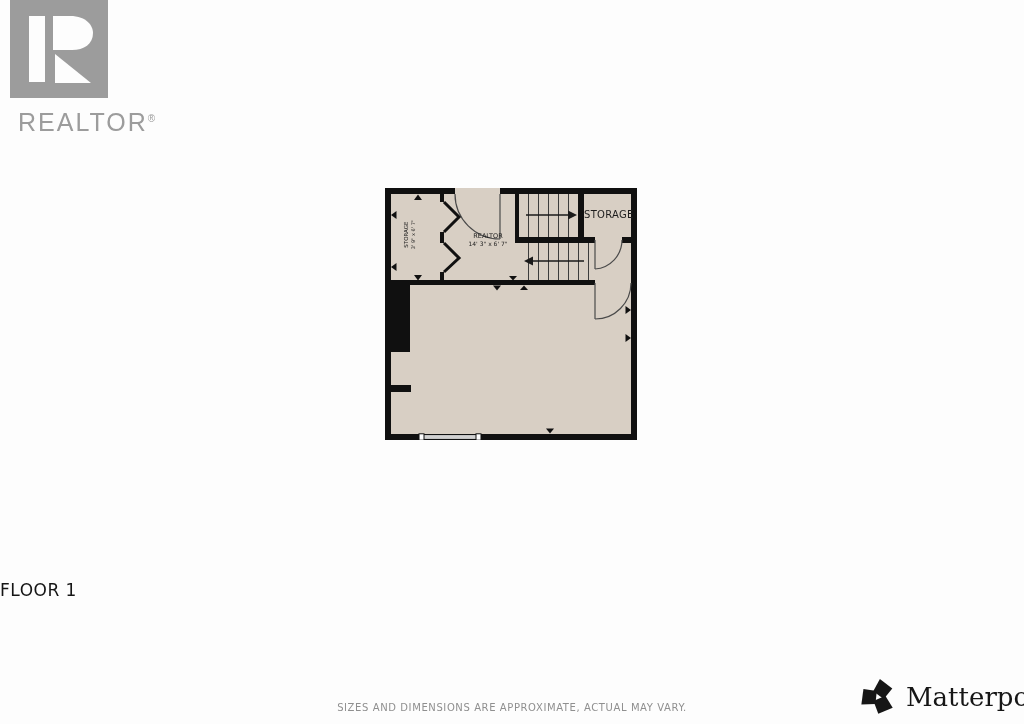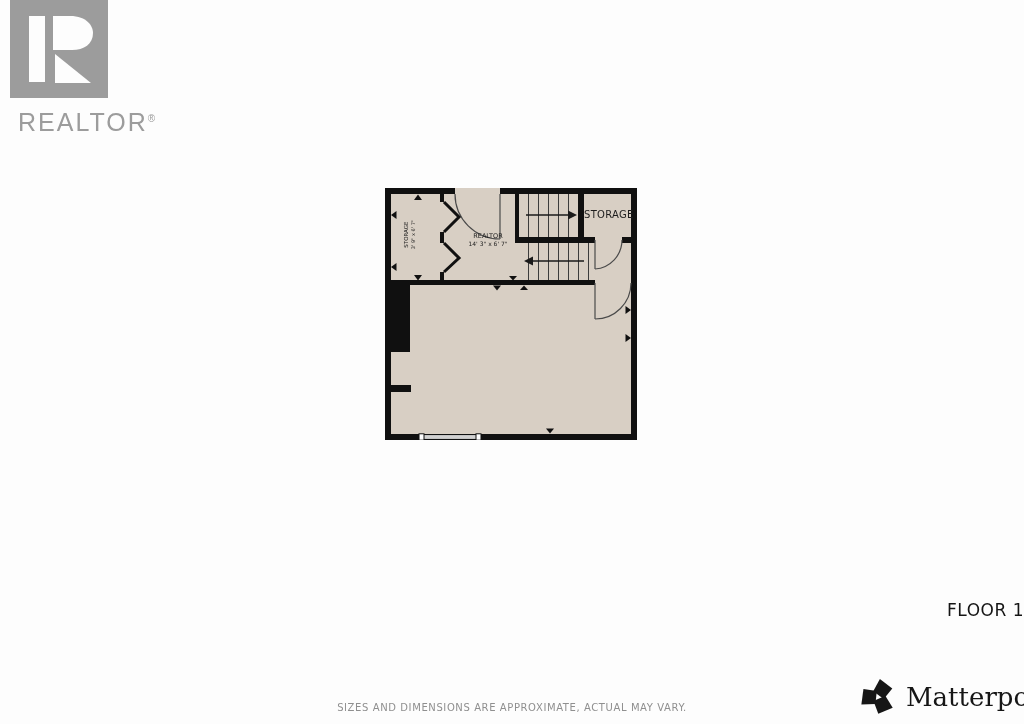--- a/index.html
+++ b/index.html
@@ -23,21 +23,21 @@
   .fam-dims { font-size:13.5px; }
   .hall-name { font-size:6.5px; }
   .hall-dims { font-size:6px; }
   .storR-name { font-size:10px; letter-spacing:.3px; }
   .storL { left:0px; top:18px; width:50px; height:58px; display:flex; align-items:center; justify-content:center; }
   .storL-inner { transform:rotate(-90deg); white-space:nowrap; text-align:center; }
   .storL-name { font-size:5.5px; display:block; }
   .storL-dims { font-size:5px; display:block; }
 
   
-  .floor-label { position:absolute; left:0; top:600px; width:1024px; text-align:right;
+  .floor-label { position:absolute; left:0; top:580px; width:1024px; text-align:left;
                  font-size:17px; color:#151515; letter-spacing:.5px; }
   .disclaimer { position:absolute; left:0; top:702px; width:1024px; text-align:center;
                 font-size:10px; color:#8f8f8f; letter-spacing:.6px; }
 
   
   .matterport { position:absolute; left:858px; top:676px; display:flex; align-items:center; }
   .mp-word { font-family:"DejaVu Serif","Liberation Serif",serif; font-size:26px; color:#161616; margin-left:8px; }
 </style>
 </head>
 <body>

